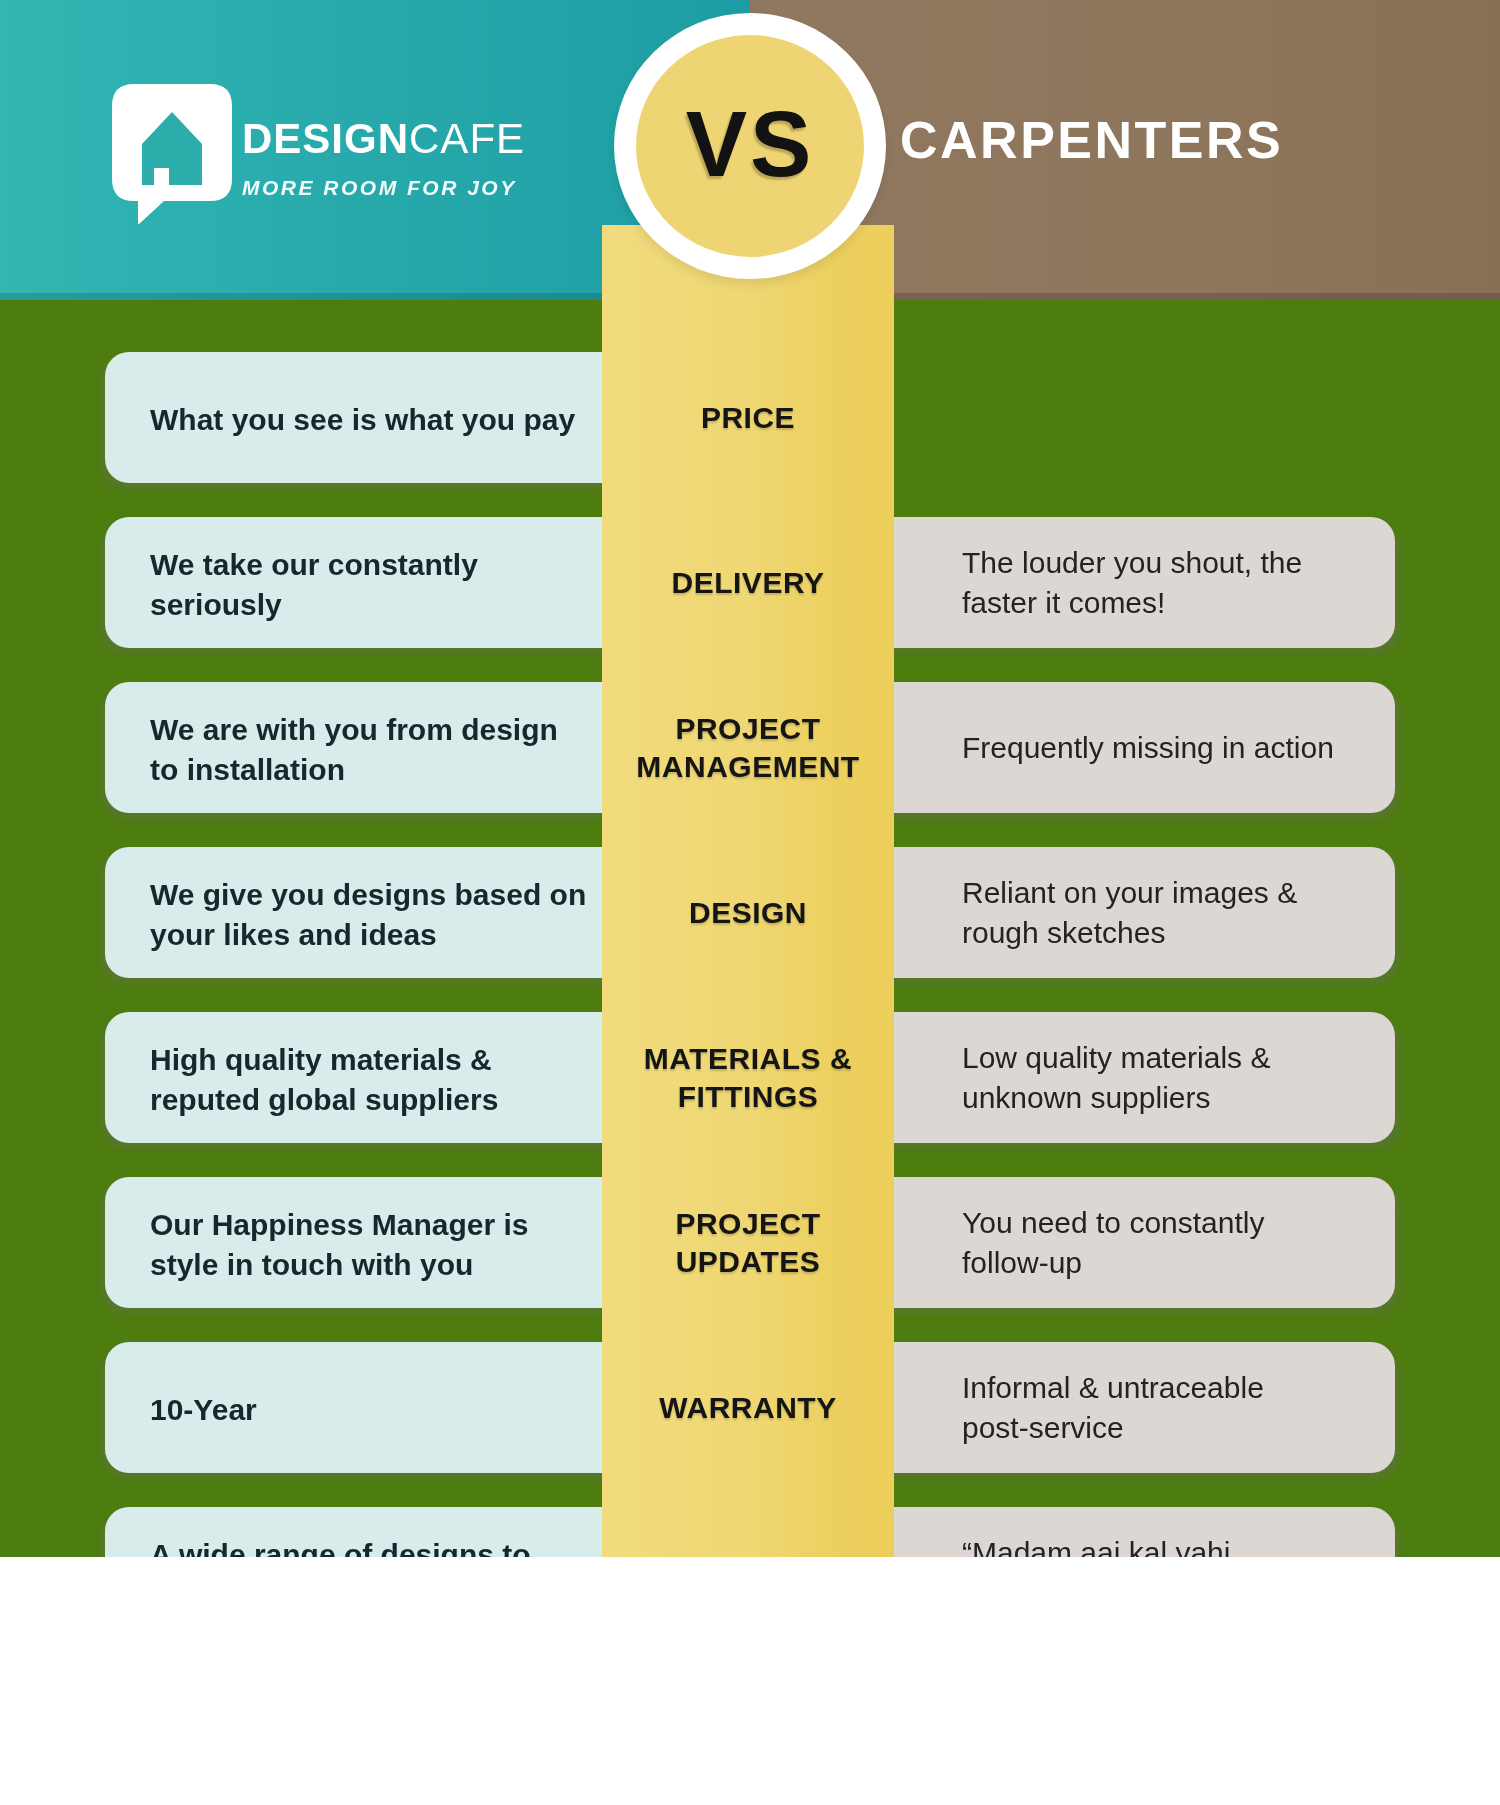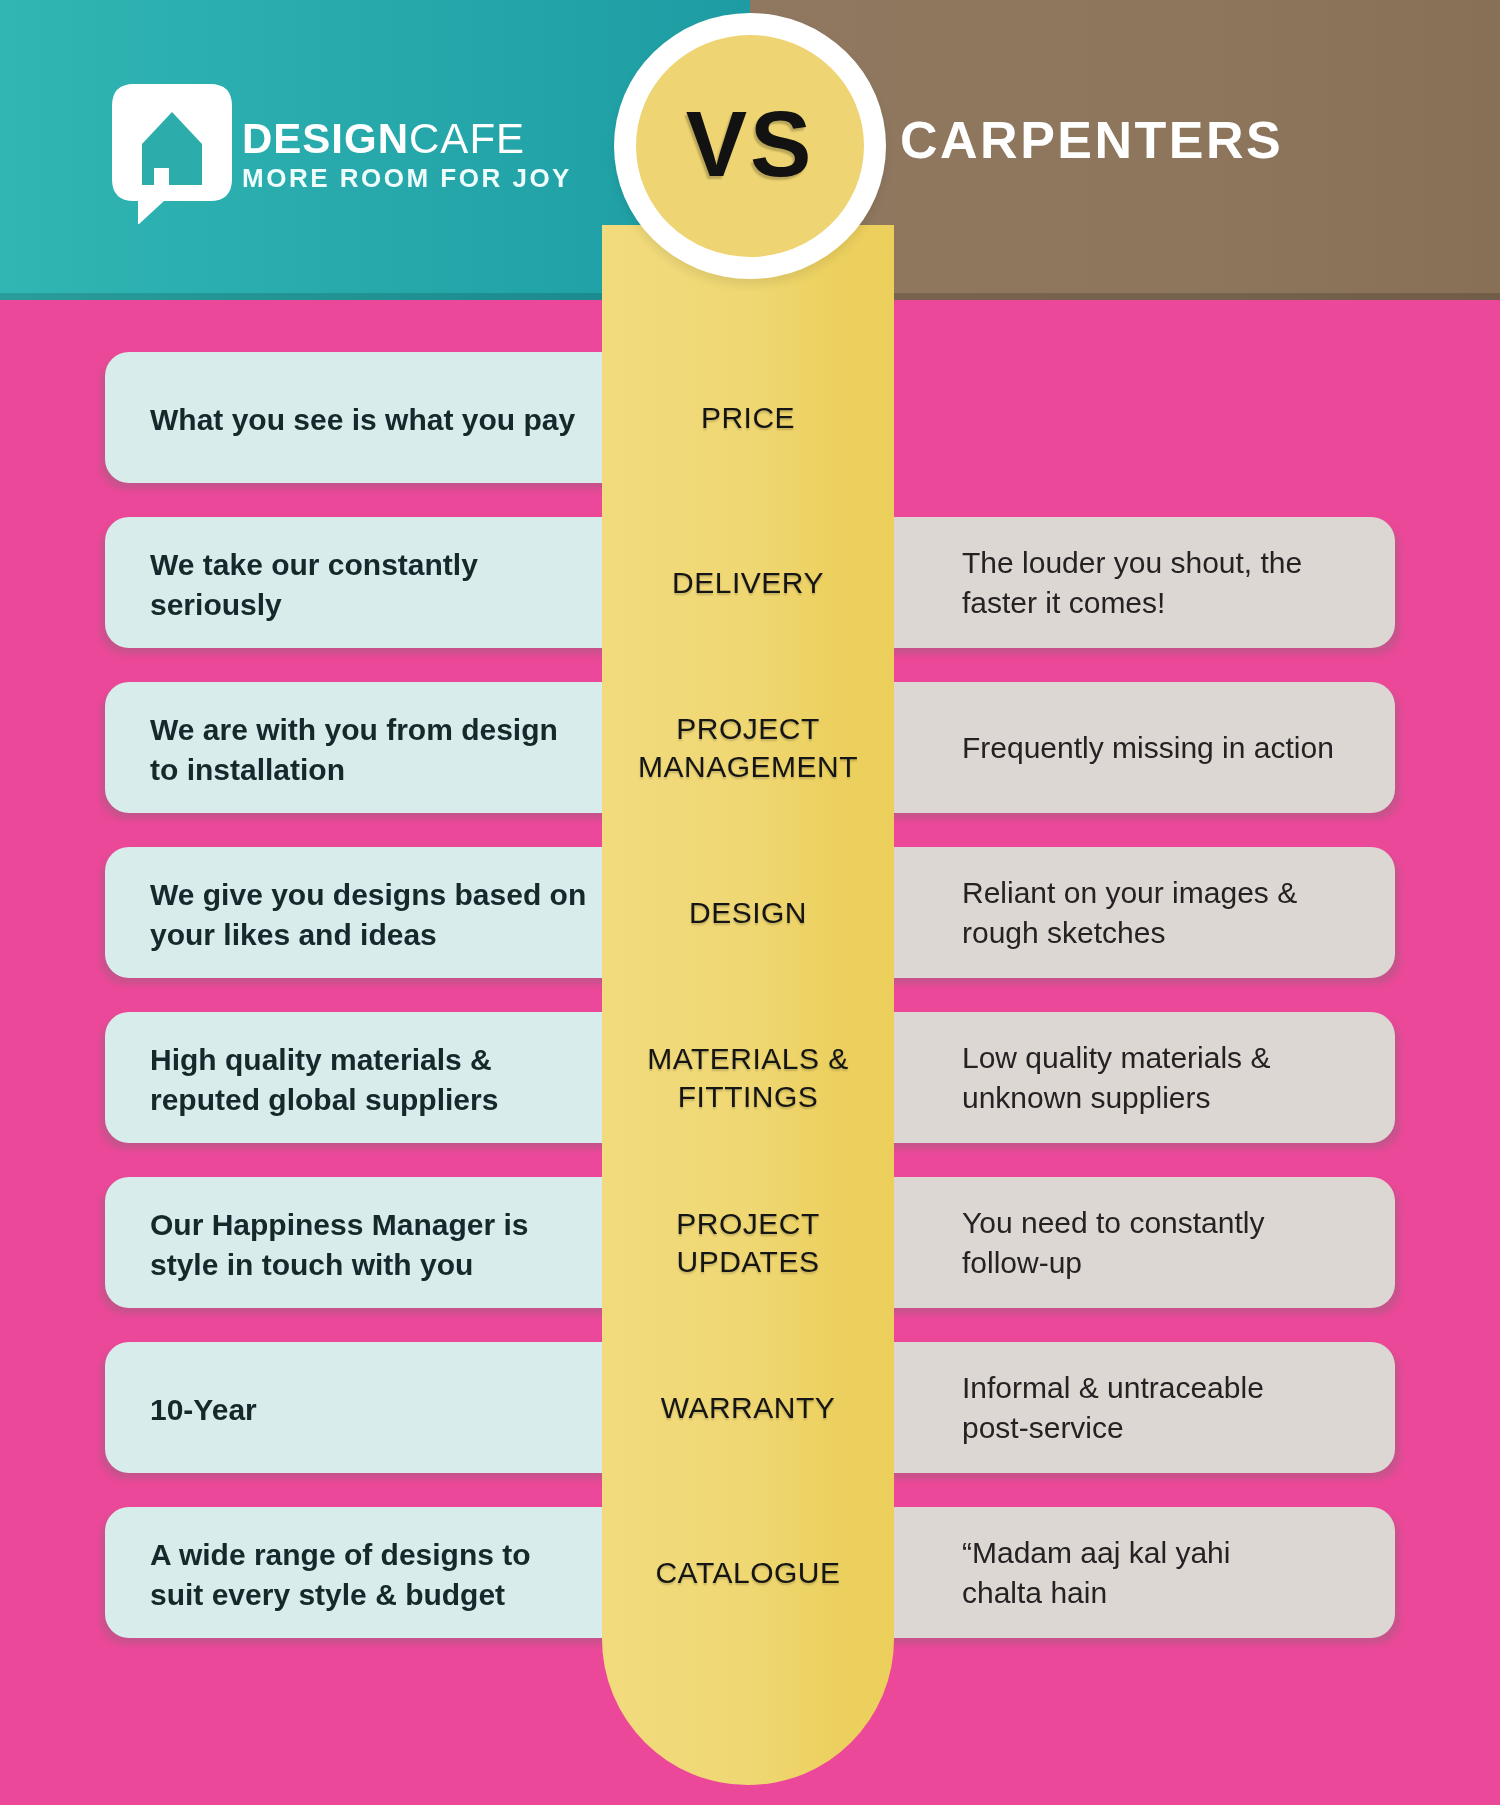--- a/index.html
+++ b/index.html
@@ -1,19 +1,19 @@
 <!DOCTYPE html>
 <html><head>
 <meta charset="utf-8">
 <style>
   html,body{margin:0;padding:0;background:#ffffff;}
   .canvas{
     position:relative;
-    width:1500px;height:1805px;
-    background:#ec4899;
+    width:1500px;height:1557px;
+    background:#4d7c0f;
     overflow:hidden;
     font-family:"Liberation Sans","DejaVu Sans",sans-serif;
   }
   
   .header-left{
     position:absolute;left:0;top:0;width:750px;height:300px;z-index:2;
     background:linear-gradient(90deg,#31b6b3 0%,#28aaac 45%,#1d9da3 100%);
     border-bottom:7px solid rgba(0,0,0,0.14);
     box-sizing:border-box;
   }
@@ -23,21 +23,21 @@
     border-bottom:7px solid rgba(0,0,0,0.16);
     box-sizing:border-box;
   }
   
   .logo-icon{position:absolute;left:112px;top:84px;width:120px;height:140px;}
   .brand-text{position:absolute;left:242px;top:118px;color:#ffffff;}
   .brand-name{font-size:42px;letter-spacing:1px;line-height:1;}
   .brand-name .bold{font-weight:800;}
   .brand-name .light{font-weight:400;}
   .brand-tagline{
-    margin-top:3px;font-size:26px;font-weight:700;
+    margin-top:16px;font-size:21px;font-style:italic;font-weight:700;
     letter-spacing:2.5px;color:#eefcfb;
   }
   
   .carpenters{
     position:absolute;left:900px;top:110px;width:560px;z-index:3;
     color:#ffffff;font-size:52px;font-weight:800;
     letter-spacing:2.5px;
   }
   
   .pillar{
@@ -71,21 +71,21 @@
     box-shadow:-4px 6px 6px rgba(110,110,110,0.30);
   }
   .card.right{
     left:850px;width:545px;background:#ddd7d4;
     padding:8px 28px 8px 112px;font-weight:400;color:#262122;
     box-shadow:5px 6px 6px rgba(110,110,110,0.30);
   }
   .category{
     position:absolute;left:602px;top:0;width:292px;height:131px;z-index:4;
     display:flex;align-items:center;justify-content:center;text-align:center;
-    font-size:30px;font-weight:400;letter-spacing:0.5px;color:#151515;
+    font-size:30px;font-weight:700;letter-spacing:0.5px;color:#151515;
     white-space:pre-line;line-height:1.25;
     text-shadow:0 2px 2px rgba(0,0,0,0.18);
   }
 </style>
 </head>
 <body>
 
 <div class="canvas">
 
   <div class="header-left">

